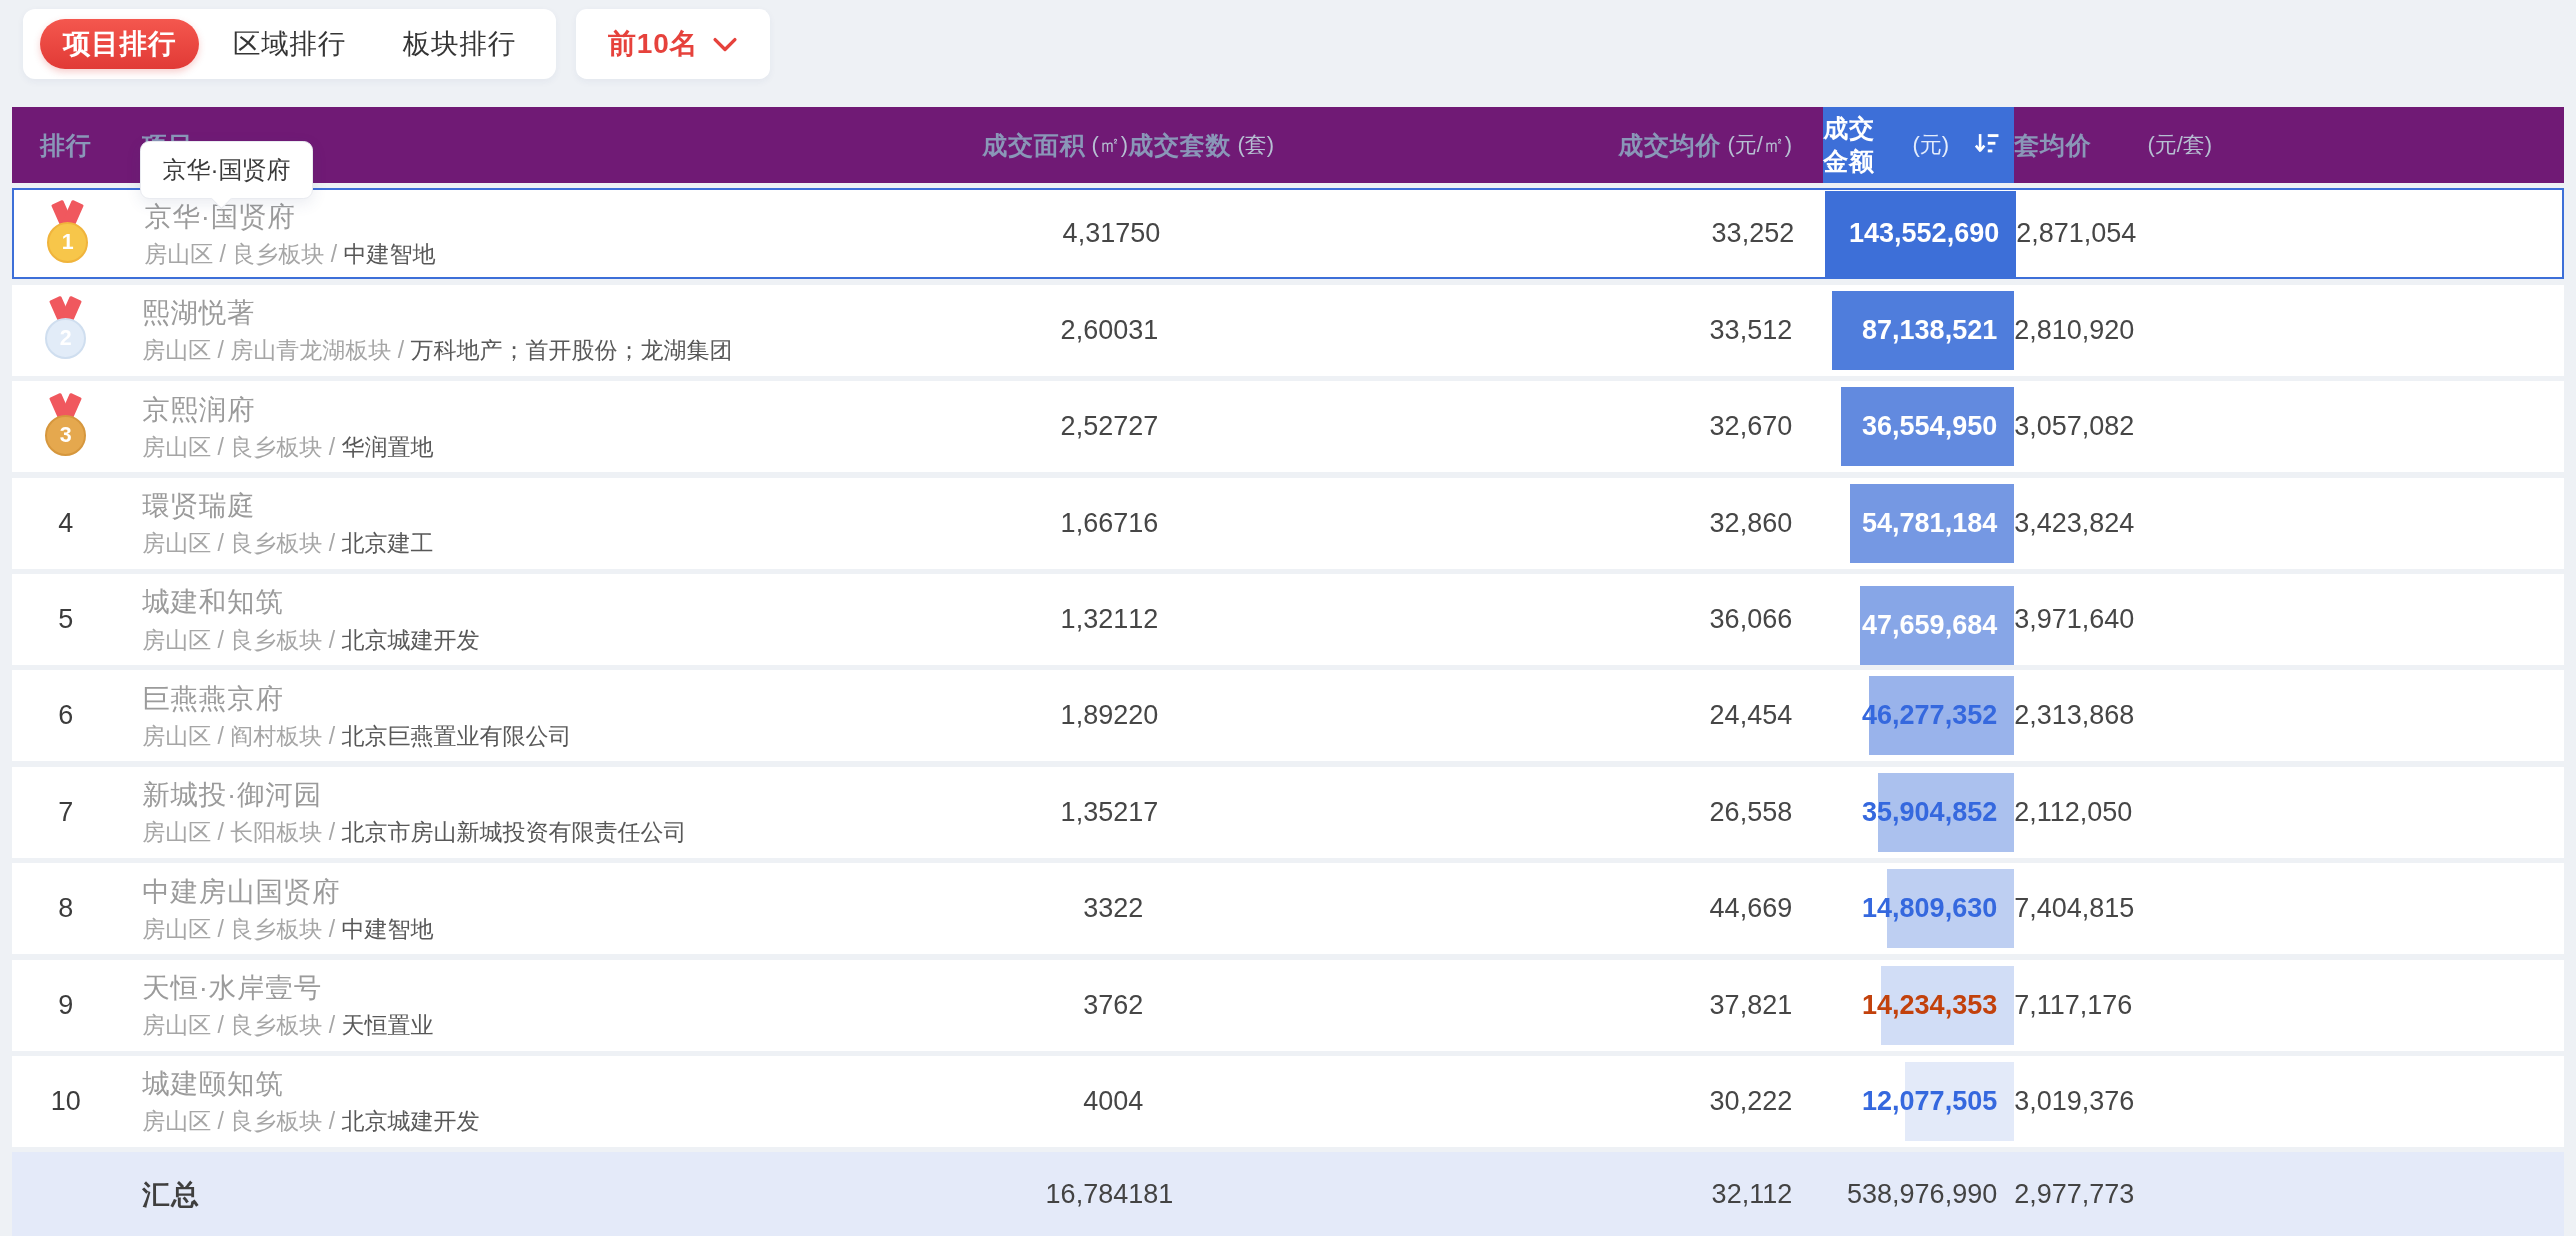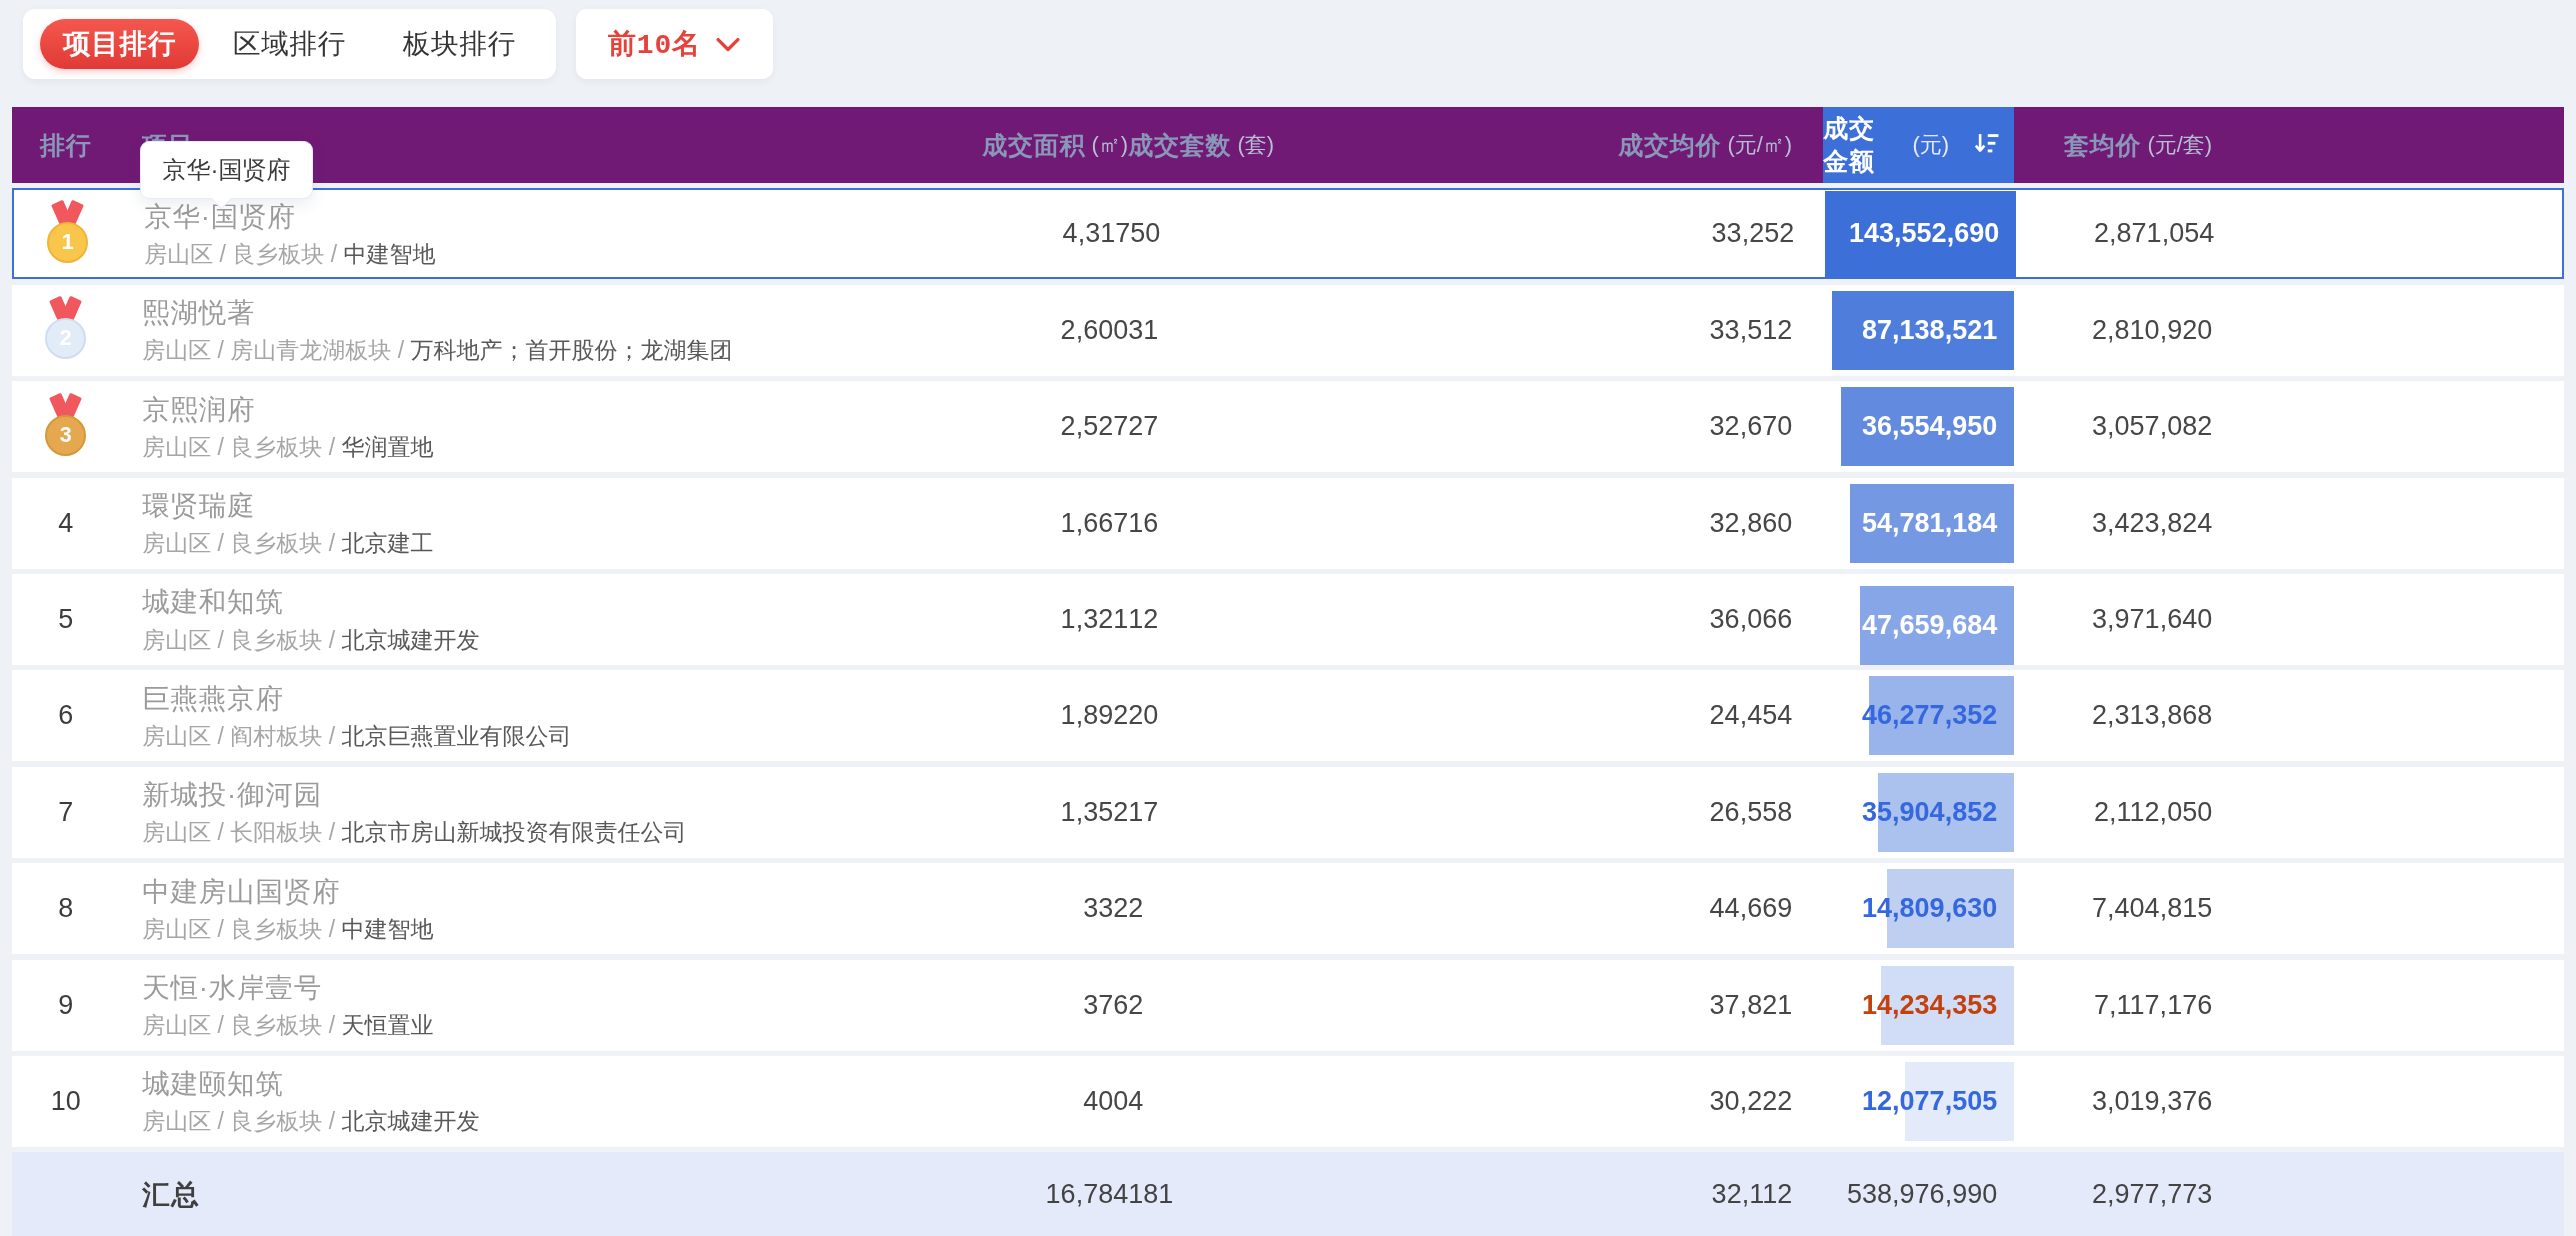--- a/index.html
+++ b/index.html
@@ -24,39 +24,39 @@
   .tab.active {
     background:linear-gradient(180deg,#f4574e,#e13a36);
     color:#ffffff; font-weight:600;
     box-shadow:0 3.1px 7.6px rgba(225,60,55,.25);
   }
   .filter-btn {
     background:#ffffff; border-radius:10.7px; height:70px; padding:0 32px;
     display:flex; align-items:center; gap:13.8px;
     box-shadow:0 2.3px 7.6px rgba(40,60,110,.05); cursor:pointer;
   }
-  .filter-btn .lbl { color:#e6423c; font-size:28px; font-weight:600; letter-spacing:0.8px;font-family:Liberation Mono, monospace; }
+  .filter-btn .lbl { color:#e6423c; font-size:28px; font-weight:600; letter-spacing:0.8px; }
   .filter-btn svg { display:block; }
 
   
   .table { position:absolute; left:12.2px; top:107px; width:2552px; }
   .trow { display:flex; align-items:center; width:100%; }
   .thead { height:76px; background:#701a75; }
   .tbody-row { height:91px; background:#ffffff; margin-top:5.4px; position:relative; }
   .tbody-row.highlighted { border:2.3px solid #3d6fd8; }
   .tsum { height:85px; background:#e4eaf9; margin-top:5.4px; }
 
   
   .c-rank   { width:107px;  display:flex; align-items:center; justify-content:center; flex:none; }
   .c-project{ width:657px;  padding-left:23px; flex:none; display:flex; align-items:center; }
   .c-area   { width:352px;  flex:none; display:flex; align-items:center; justify-content:flex-end; }
   .c-units  { width:329px;  flex:none; display:flex; align-items:center; justify-content:flex-start; }
   .c-price  { width:335px;  flex:none; display:flex; align-items:center; justify-content:flex-end; }
   .c-amount { width:191px;  margin-left:31px; flex:none; display:flex; align-items:center; justify-content:flex-end; height:100%; position:relative; }
-  .c-avg    { width:198px;  flex:none; display:flex; align-items:center; justify-content:flex-end; }
+  .c-avg    { width:198px;  flex:none; display:flex; align-items:center; justify-content:space-between; }
   .c-spacer { flex:1; }
 
   
   .h-label { font-size:25px; color:#8a97b8; font-weight:600; letter-spacing:0.8px; }
   .h-unit  { font-size:22px; color:#b6bfd2; font-weight:400; margin-left:6.1px; }
   .c-amount.h-active { background:#3d6fd8; justify-content:flex-end; padding-right:13.8px;gap:16px; }
   .c-amount.h-active .h-label { color:#ffffff; }
   .c-amount.h-active .h-unit  { color:#e4ecfb; }
   .sort-icon { margin-left:9.2px; display:block; }
 

